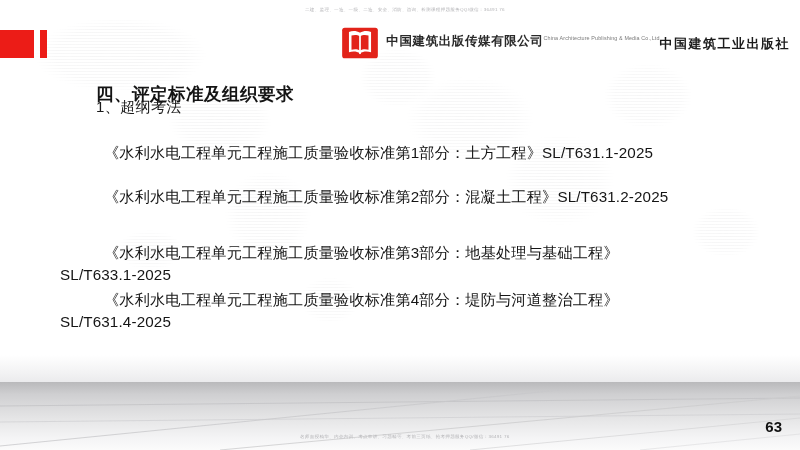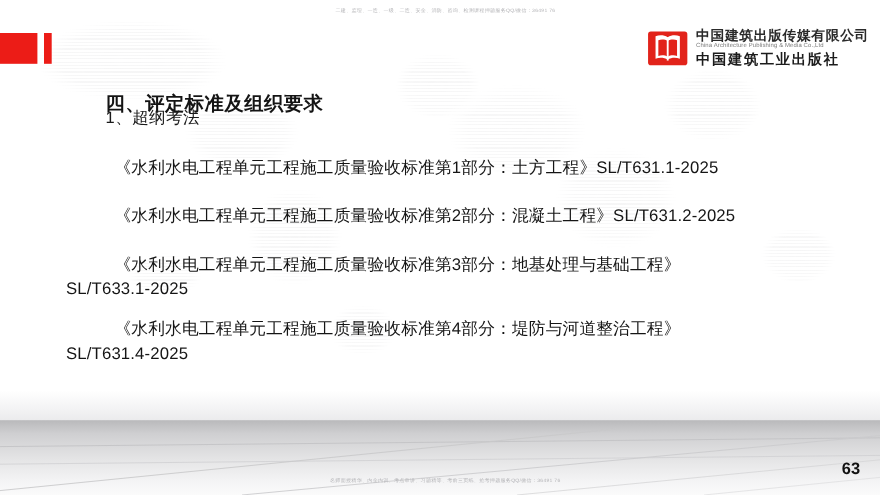--- a/index.html
+++ b/index.html
@@ -104,21 +104,20 @@
     align-items: center;
     gap: 7px;
   }
   .logo-mark {
     width: 38px;
     height: 34px;
     flex: none;
   }
   .logo-text {
     display: flex;
-    flex-direction: column;
     justify-content: center;
     line-height: 1.06;
   }
   .logo-cn {
     font-size: 12.5px;
     color: #2a2a2a;
     letter-spacing: 0.6px;
     font-weight: 700;
     white-space: nowrap;
   }
@@ -188,21 +187,21 @@
     font-size: 15.2px;
     color: #151515;
     letter-spacing: 0.15px;
     line-height: 1.42;
   }
   .std-item .line-1 { text-indent: 44px; white-space: nowrap; }
   .std-item .line-2 { white-space: nowrap; }
 
   .std-item.i0 { top: 0px; }
   .std-item.i1 { top: 44px; }
-  .std-item.i2 { top: 88px; }
+  .std-item.i2 { top: 100px; }
   .std-item.i3 { top: 147px; }
 
   
   .page-number {
     position: absolute;
     right: 18px;
     top: 418px;
     font-size: 15px;
     font-weight: 700;
     color: #111111;

